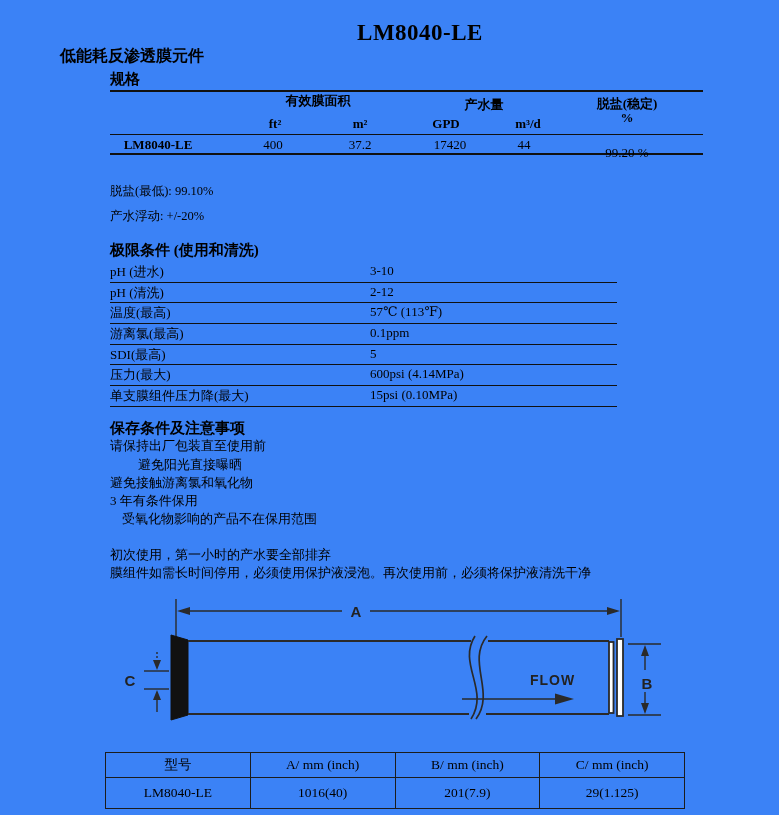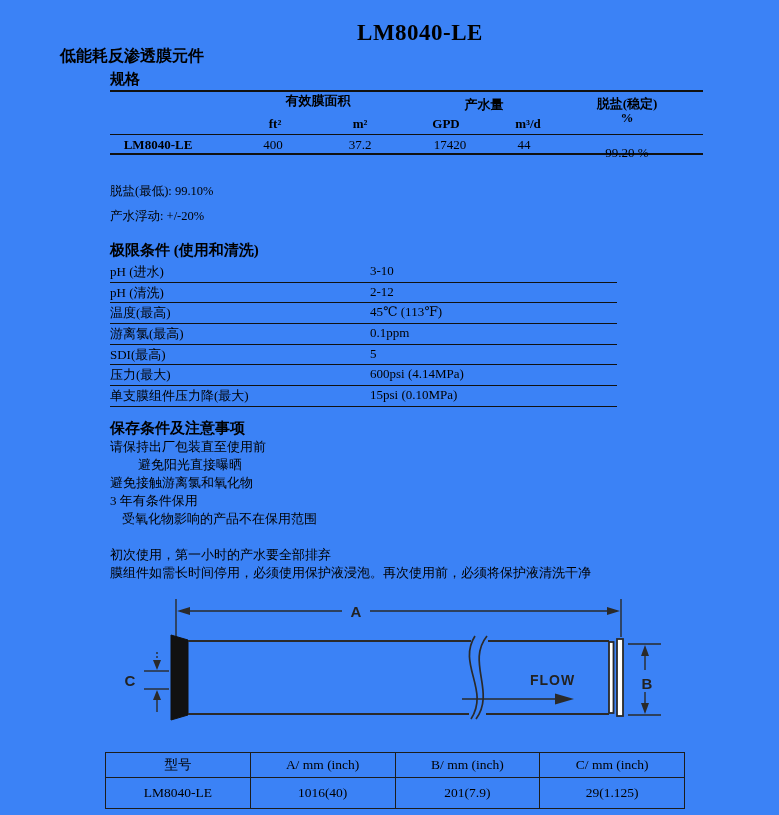--- a/index.html
+++ b/index.html
@@ -73,42 +73,42 @@
     <div class="lim-row">
       <span class="lim-label">pH (进水)</span>
       <span class="lim-value">3-10</span>
     </div>
     <div class="lim-row">
       <span class="lim-label">pH (清洗)</span>
       <span class="lim-value">2-12</span>
     </div>
     <div class="lim-row">
       <span class="lim-label">温度(最高)</span>
-      <span class="lim-value">45℃ (113℉)</span>
+      <span class="lim-value">57℃ (113℉)</span>
     </div>
     <div class="lim-row">
       <span class="lim-label">游离氯(最高)</span>
       <span class="lim-value">0.1ppm</span>
     </div>
     <div class="lim-row">
       <span class="lim-label">SDI(最高)</span>
       <span class="lim-value">5</span>
     </div>
     <div class="lim-row">
       <span class="lim-label">压力(最大)</span>
       <span class="lim-value">600psi (4.14MPa)</span>
     </div>
     <div class="lim-row">
       <span class="lim-label">单支膜组件压力降(最大)</span>
       <span class="lim-value">15psi (0.10MPa)</span>
     </div>
   </div>
 
   <div class="abs sec-head" style="left:110px;top:419px;">保存条件及注意事项</div>
-  <div class="abs stor-note" style="top:438px;">请保持出厂包装直至使用前</div>
+  <div class="abs stor-note" style="top:438px;font-family:Liberation Mono, monospace;">请保持出厂包装直至使用前</div>
   <div class="abs stor-note" style="top:456px;margin-left:28px;">避免阳光直接曝晒</div>
   <div class="abs stor-note" style="top:474px;">避免接触游离氯和氧化物</div>
   <div class="abs stor-note" style="top:492px;">3 年有条件保用</div>
   <div class="abs stor-note" style="top:510px;margin-left:12px;">受氧化物影响的产品不在保用范围</div>
   <div class="abs stor-note" style="top:546px;">初次使用，第一小时的产水要全部排弃</div>
   <div class="abs stor-note" style="top:564px;">膜组件如需长时间停用，必须使用保护液浸泡。再次使用前，必须将保护液清洗干净</div>
 
   <div class="abs diagram">
     <svg width="600" height="153" viewBox="0 0 600 153" xmlns="http://www.w3.org/2000/svg">
       <g stroke="#2a2a2a" stroke-width="1.4" fill="none">

